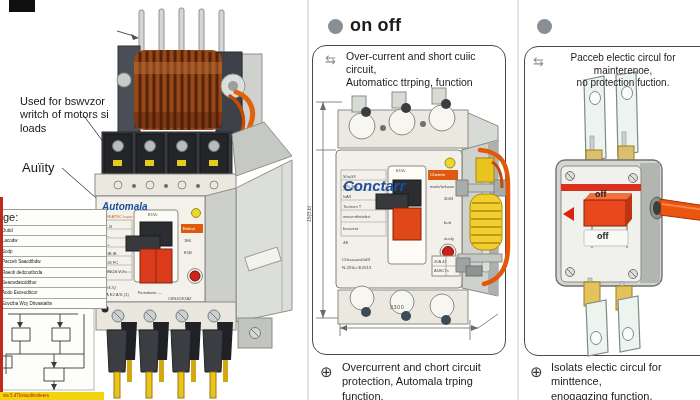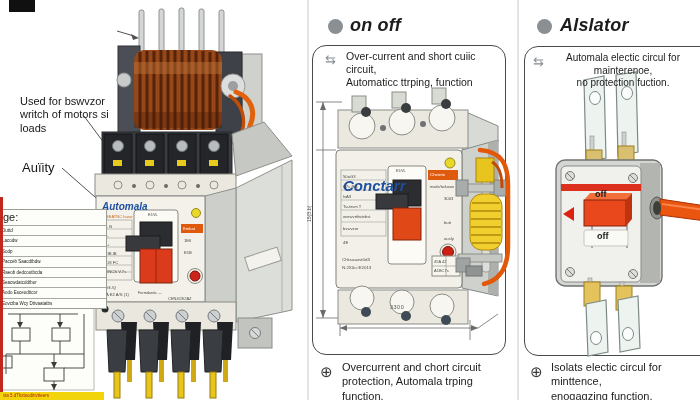--- a/index.html
+++ b/index.html
@@ -1,21 +1,21 @@
 <!DOCTYPE html>
 <html><head>
 <meta charset="utf-8">
 <style>
   html,body{margin:0;padding:0;background:#fff;}
   .stage{position:relative;width:700px;height:400px;background:#ffffff;overflow:hidden;
          font-family:"Liberation Sans",sans-serif;color:#1c1c1c;}
   .abs{position:absolute;}
   .note{white-space:pre-line;}
   .rbox{position:absolute;border:1.6px solid #4a4a4a;border-radius:14px;background:transparent;}
-  .ttl{font-weight:bold;font-size:18px;letter-spacing:.2px;font-style:italic;}
+  .ttl{font-weight:bold;font-size:18px;letter-spacing:.2px;}
   .bullet{position:absolute;width:15px;height:15px;border-radius:50%;background:#8a8f93;}
   .ann{font-size:11px;line-height:1.22;color:#161616;}
   .brand{font-weight:bold;font-style:italic;color:#1d4fa0;}
   .tiny{color:#4a4a44;overflow:hidden;white-space:nowrap;}
   .capt{font-size:11px;line-height:1.3;color:#222;}
   .capticon{font-size:15px;color:#3a3a3a;}
   .noteicon{font-size:13px;color:#8a8f93;}
   .spec-table{position:absolute;left:0;top:209px;width:106px;background:#fdfdfa;
               border:1px solid #9a9c98;border-left:none;}
   .spec-head{font-size:11px;font-weight:normal;padding:1px 3px 2px 3px;}
@@ -421,23 +421,22 @@
   <div class="abs z2 tiny" style="left:342px;top:265px;font-size:4.4px;">N.2X0ci E2013</div>
   <div class="abs z2 note" style="left:434px;top:257px;font-size:4px;line-height:9px;color:#4a4a44;">45A 42
 A1BC7s</div>
   <div class="abs z2" style="left:306px;top:222px;font-size:5px;color:#55574f;transform:rotate(-90deg);transform-origin:0 0;white-space:nowrap;">15(B.b)</div>
   <div class="abs z2" style="left:390px;top:304px;font-size:5.5px;letter-spacing:.5px;color:#55574f;">3300</div>
   <span class="abs z2 capticon" style="left:320px;top:363px;">⊕</span>
   <div class="abs z2 capt note" style="left:342px;top:360px;width:166px;">Overcurrent and chort circuit
 protection, Automala trping function.</div>
 
   <span class="bullet z2" style="left:537px;top:19px;"></span>
-  <div class="abs z2 ttl" style="left:560px;top:15px;">Alslator</div>
   <span class="abs z2 noteicon" style="left:533px;top:54px;">⇆</span>
-  <div class="abs z2 note" style="left:548px;top:52px;width:150px;font-size:10px;line-height:1.25;text-align:center;">Automala electic circul for mainterenoe,
+  <div class="abs z2 note" style="left:548px;top:52px;width:150px;font-size:10px;line-height:1.25;text-align:center;">Pacceb electic circul for mainterenoe,
 no protection fuction.</div>
   <div class="abs z2" style="left:595px;top:189px;font-size:9px;font-weight:bold;">off</div>
   <div class="abs z2" style="left:597px;top:231px;font-size:9px;font-weight:bold;">off</div>
   <span class="abs z2 capticon" style="left:530px;top:363px;">⊕</span>
   <div class="abs z2 capt note" style="left:551px;top:360px;width:150px;">Isolats electic circul for minttence,
 enogagzing function.</div>
 
 </div>
 
 </body></html>

